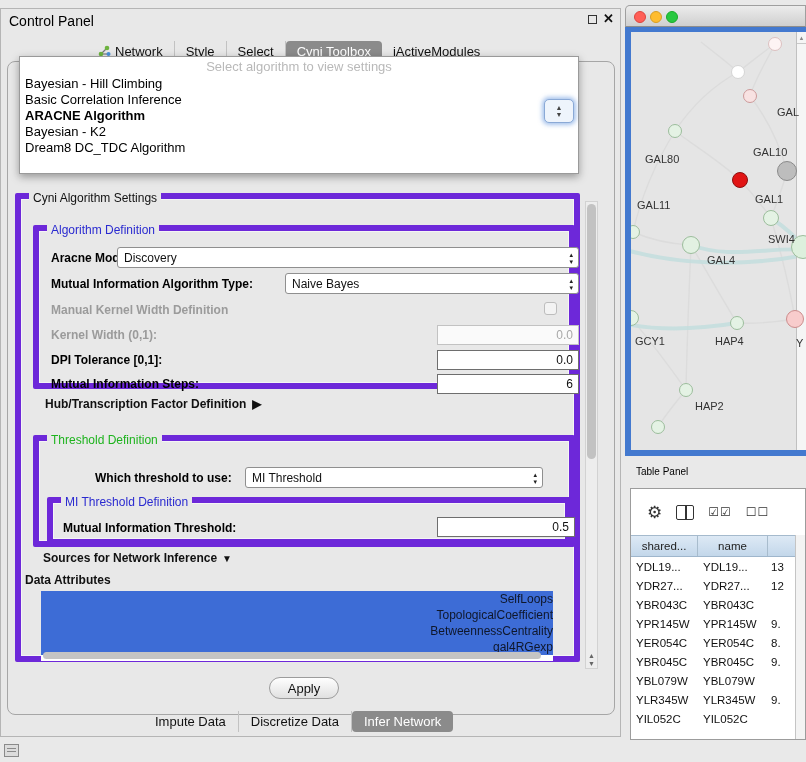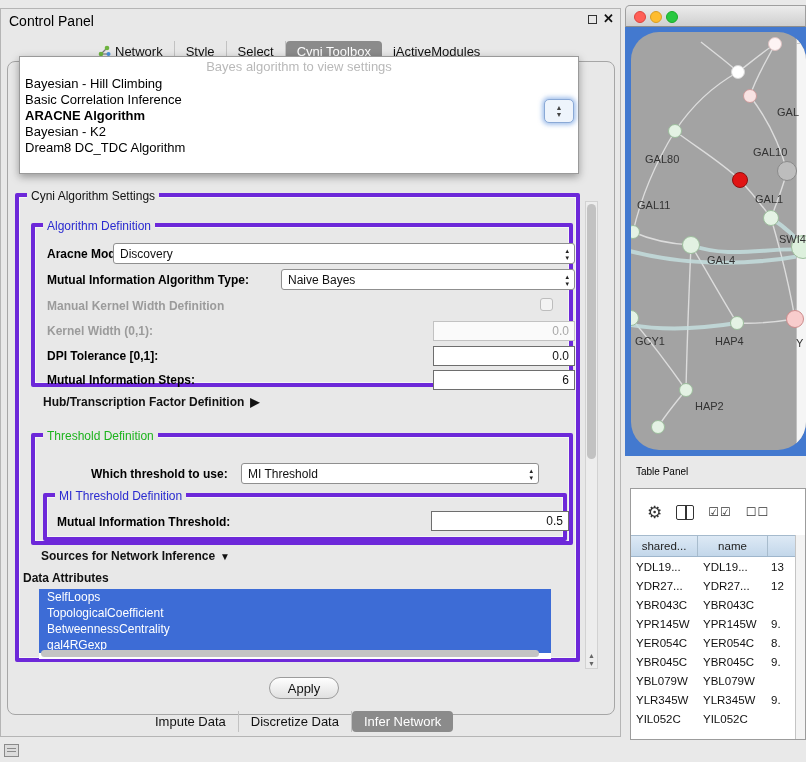--- a/index.html
+++ b/index.html
@@ -30,21 +30,21 @@
     border:1px solid #9a9a9a; box-shadow:0 3px 8px rgba(0,0,0,.35); z-index:50; padding-top:1px; }
   .algo-placeholder { text-align:center; color:#b9b9b9; font-size:13px; height:18px; line-height:18px; }
   .algo-item { font-size:13px; height:16px; line-height:16px; padding-left:5px; color:#000; white-space:nowrap; }
   .algo-item.selected { font-weight:bold; }
   .combo-focus-frag { position:absolute; left:543px; top:90px; width:30px; height:24px; z-index:60;
     border:1px solid #8aa9d6; border-radius:5px; background:#eef4fc;
     box-shadow:0 0 4px 2px rgba(95,145,220,.55); display:flex; flex-direction:column;
     align-items:center; justify-content:center; font-size:7px; line-height:7px; color:#444; }
 
   
-  .grp { position:absolute; border:4px solid #6d28d9; border-radius:2px;
+  .grp { position:absolute; border:6px solid #6d28d9; border-radius:2px;
     box-shadow:inset 0 0 0 1px rgba(255,255,255,.55); }
   .grp-legend { position:absolute; top:-8px; left:8px; background:#e8e8e8; padding:0 4px;
     font-size:12px; white-space:nowrap; }
   .legend-blue { color:#2a2ad0; }
   .legend-green { color:#1db31d; }
 
   .settings-group { left:14px; top:184px; width:565px; height:469px; }
 
   .grp-algdef { left:12px; top:26px; width:542px; height:164px; }
   .fld-label { position:absolute; font-size:12px; font-weight:bold; color:#000; white-space:nowrap; }
@@ -65,21 +65,21 @@
   .tri-right { font-size:12px; }
 
   .grp-threshold { left:12px; top:236px; width:542px; height:112px; }
   .grp-mithr { left:8px; top:56px; width:524px; height:48px; }
 
   .sources-row { position:absolute; left:22px; top:352px; font-size:12px; font-weight:bold;
     display:flex; align-items:center; gap:5px; }
   .tri-down { font-size:10px; }
   .attr-label { position:absolute; left:4px; top:374px; font-size:12px; font-weight:bold; }
   .attr-list { position:absolute; left:20px; top:392px; width:512px; height:70px; background:#fff; overflow:hidden; }
-  .attr-item { height:16px; line-height:16px; font-size:12px; color:#ffffff; background:#3d6cd6; padding-left:8px; }
+  .attr-item { height:16px; line-height:16px; font-size:12px; color:#0f172a; background:#3d6cd6; padding-left:8px;text-align:right; }
   .attr-hscroll { position:absolute; left:2px; bottom:2px; width:498px; height:7px; background:#c4c4c4; border-radius:4px; }
 
   .v-scrollbar { position:absolute; left:584px; top:192px; width:13px; height:468px;
     background:#ededed; border:1px solid #d2d2d2; }
   .v-thumb { position:absolute; left:1px; top:2px; width:9px; height:255px; background:#c2c2c2; border-radius:5px; }
   .v-arrows { position:absolute; left:0; bottom:0; width:11px; text-align:center; font-size:7px; color:#666; line-height:8px; }
 
   .apply-btn { position:absolute; left:268px; top:668px; width:70px; height:22px; border:1px solid #9c9c9c;
     border-radius:11px; background:linear-gradient(#fefefe,#e0e0e0); font-size:13px;
     display:flex; align-items:center; justify-content:center; }
@@ -92,21 +92,21 @@
   
   .net-window { position:absolute; left:625px; top:5px; width:181px; height:451px; }
   .net-titlebar { position:absolute; left:0; top:0; width:100%; height:22px;
     background:linear-gradient(#ececec,#cfcfcf); border:1px solid #9f9f9f; border-bottom-color:#8d8d8d;
     border-top-left-radius:5px; }
   .tlight { position:absolute; top:5px; width:12px; height:12px; border-radius:50%; }
   .tl-red { left:8px; background:#ff5f57; border:1px solid #dd443e; }
   .tl-yellow { left:24px; background:#febc2e; border:1px solid #d89e24; }
   .tl-green { left:40px; background:#28c840; border:1px solid #1aab29; }
   .net-frame { position:absolute; left:0; top:22px; width:100%; height:429px; background:#4379cf; }
-  .net-canvas { position:absolute; left:6px; top:5px; width:175px; height:418px; background:#a3a3a3; overflow:hidden;border-radius:28px; }
+  .net-canvas { position:absolute; left:6px; top:5px; width:175px; height:418px; background:#e5e5e5; overflow:hidden; }
   .net-node { position:absolute; border-radius:50%; border:1px solid #999; }
   .net-label { position:absolute; font-size:11px; color:#333; white-space:nowrap; }
   .net-vscroll { position:absolute; right:0; top:0; width:10px; height:100%; background:#f5f5f5; border-left:1px solid #c0c0c0; }
   .net-vscroll .arr { width:100%; height:12px; border-bottom:1px solid #c8c8c8; font-size:6px; text-align:center; color:#888; line-height:12px; }
 
   
   .table-title { position:absolute; left:636px; top:466px; font-size:10px; color:#000; }
   .table-window { position:absolute; left:630px; top:488px; width:176px; height:252px;
     background:#fff; border:1px solid #9c9c9c; overflow:hidden; }
   .tbl-toolbar { position:absolute; left:0; top:0; width:100%; height:46px; background:#fff;
@@ -169,21 +169,21 @@
       </span>
     <span class="cp-tab selected">
         <span>Cyni Toolbox</span>
       </span>
     <span class="cp-tab">
         <span>jActiveModules</span>
       </span>
   </div>
 
   <div class="algo-popup">
-    <div class="algo-placeholder">Bayes algorithm to view settings</div>
+    <div class="algo-placeholder">Select algorithm to view settings</div>
     <div class="algo-item">Bayesian - Hill Climbing</div>
     <div class="algo-item">Basic Correlation Inference</div>
     <div class="algo-item selected">ARACNE Algorithm</div>
     <div class="algo-item">Bayesian - K2</div>
     <div class="algo-item">Dream8 DC_TDC Algorithm</div>
   </div>
   <div class="combo-focus-frag">
       <span>▲</span>
       <span>▼</span>
     </div>
@@ -328,21 +328,21 @@
         <div class="net-node" style="left: -8px; top: 278px; height: 16px; width: 16px; background: rgb(228, 242, 228); border-color: rgb(156, 189, 156);"></div>
         <div class="net-node" style="left: 99px; top: 284px; height: 14px; width: 14px; background: rgb(228, 242, 228); border-color: rgb(156, 189, 156);"></div>
         <div class="net-node" style="left: 155px; top: 278px; height: 18px; width: 18px; background: rgb(248, 204, 204); border-color: rgb(204, 140, 140);"></div>
         <div class="net-node" style="left: 48px; top: 351px; height: 14px; width: 14px; background: rgb(228, 242, 228); border-color: rgb(156, 189, 156);"></div>
         <div class="net-node" style="left: 20px; top: 388px; height: 14px; width: 14px; background: rgb(228, 242, 228); border-color: rgb(156, 189, 156);"></div>
         <div class="net-label" style="left: 146px; top: 74px;">GAL</div>
         <div class="net-label" style="left: 14px; top: 121px;">GAL80</div>
         <div class="net-label" style="left: 122px; top: 114px;">GAL10</div>
         <div class="net-label" style="left: 6px; top: 167px;">GAL11</div>
         <div class="net-label" style="left: 124px; top: 161px;">GAL1</div>
-        <div class="net-label" style="left: 148px; top: 201px; text-align: right;">SWI4</div>
+        <div class="net-label" style="left: 137px; top: 201px; text-align: right;">SWI4</div>
         <div class="net-label" style="left: 76px; top: 222px;">GAL4</div>
         <div class="net-label" style="left: 4px; top: 303px;">GCY1</div>
         <div class="net-label" style="left: 84px; top: 303px;">HAP4</div>
         <div class="net-label" style="left: 64px; top: 368px;">HAP2</div>
         <div class="net-label" style="left: 165px; top: 305px;">Y</div>
       </div>
   </div>
 </div>
 
 <div class="table-title">Table Panel</div>

